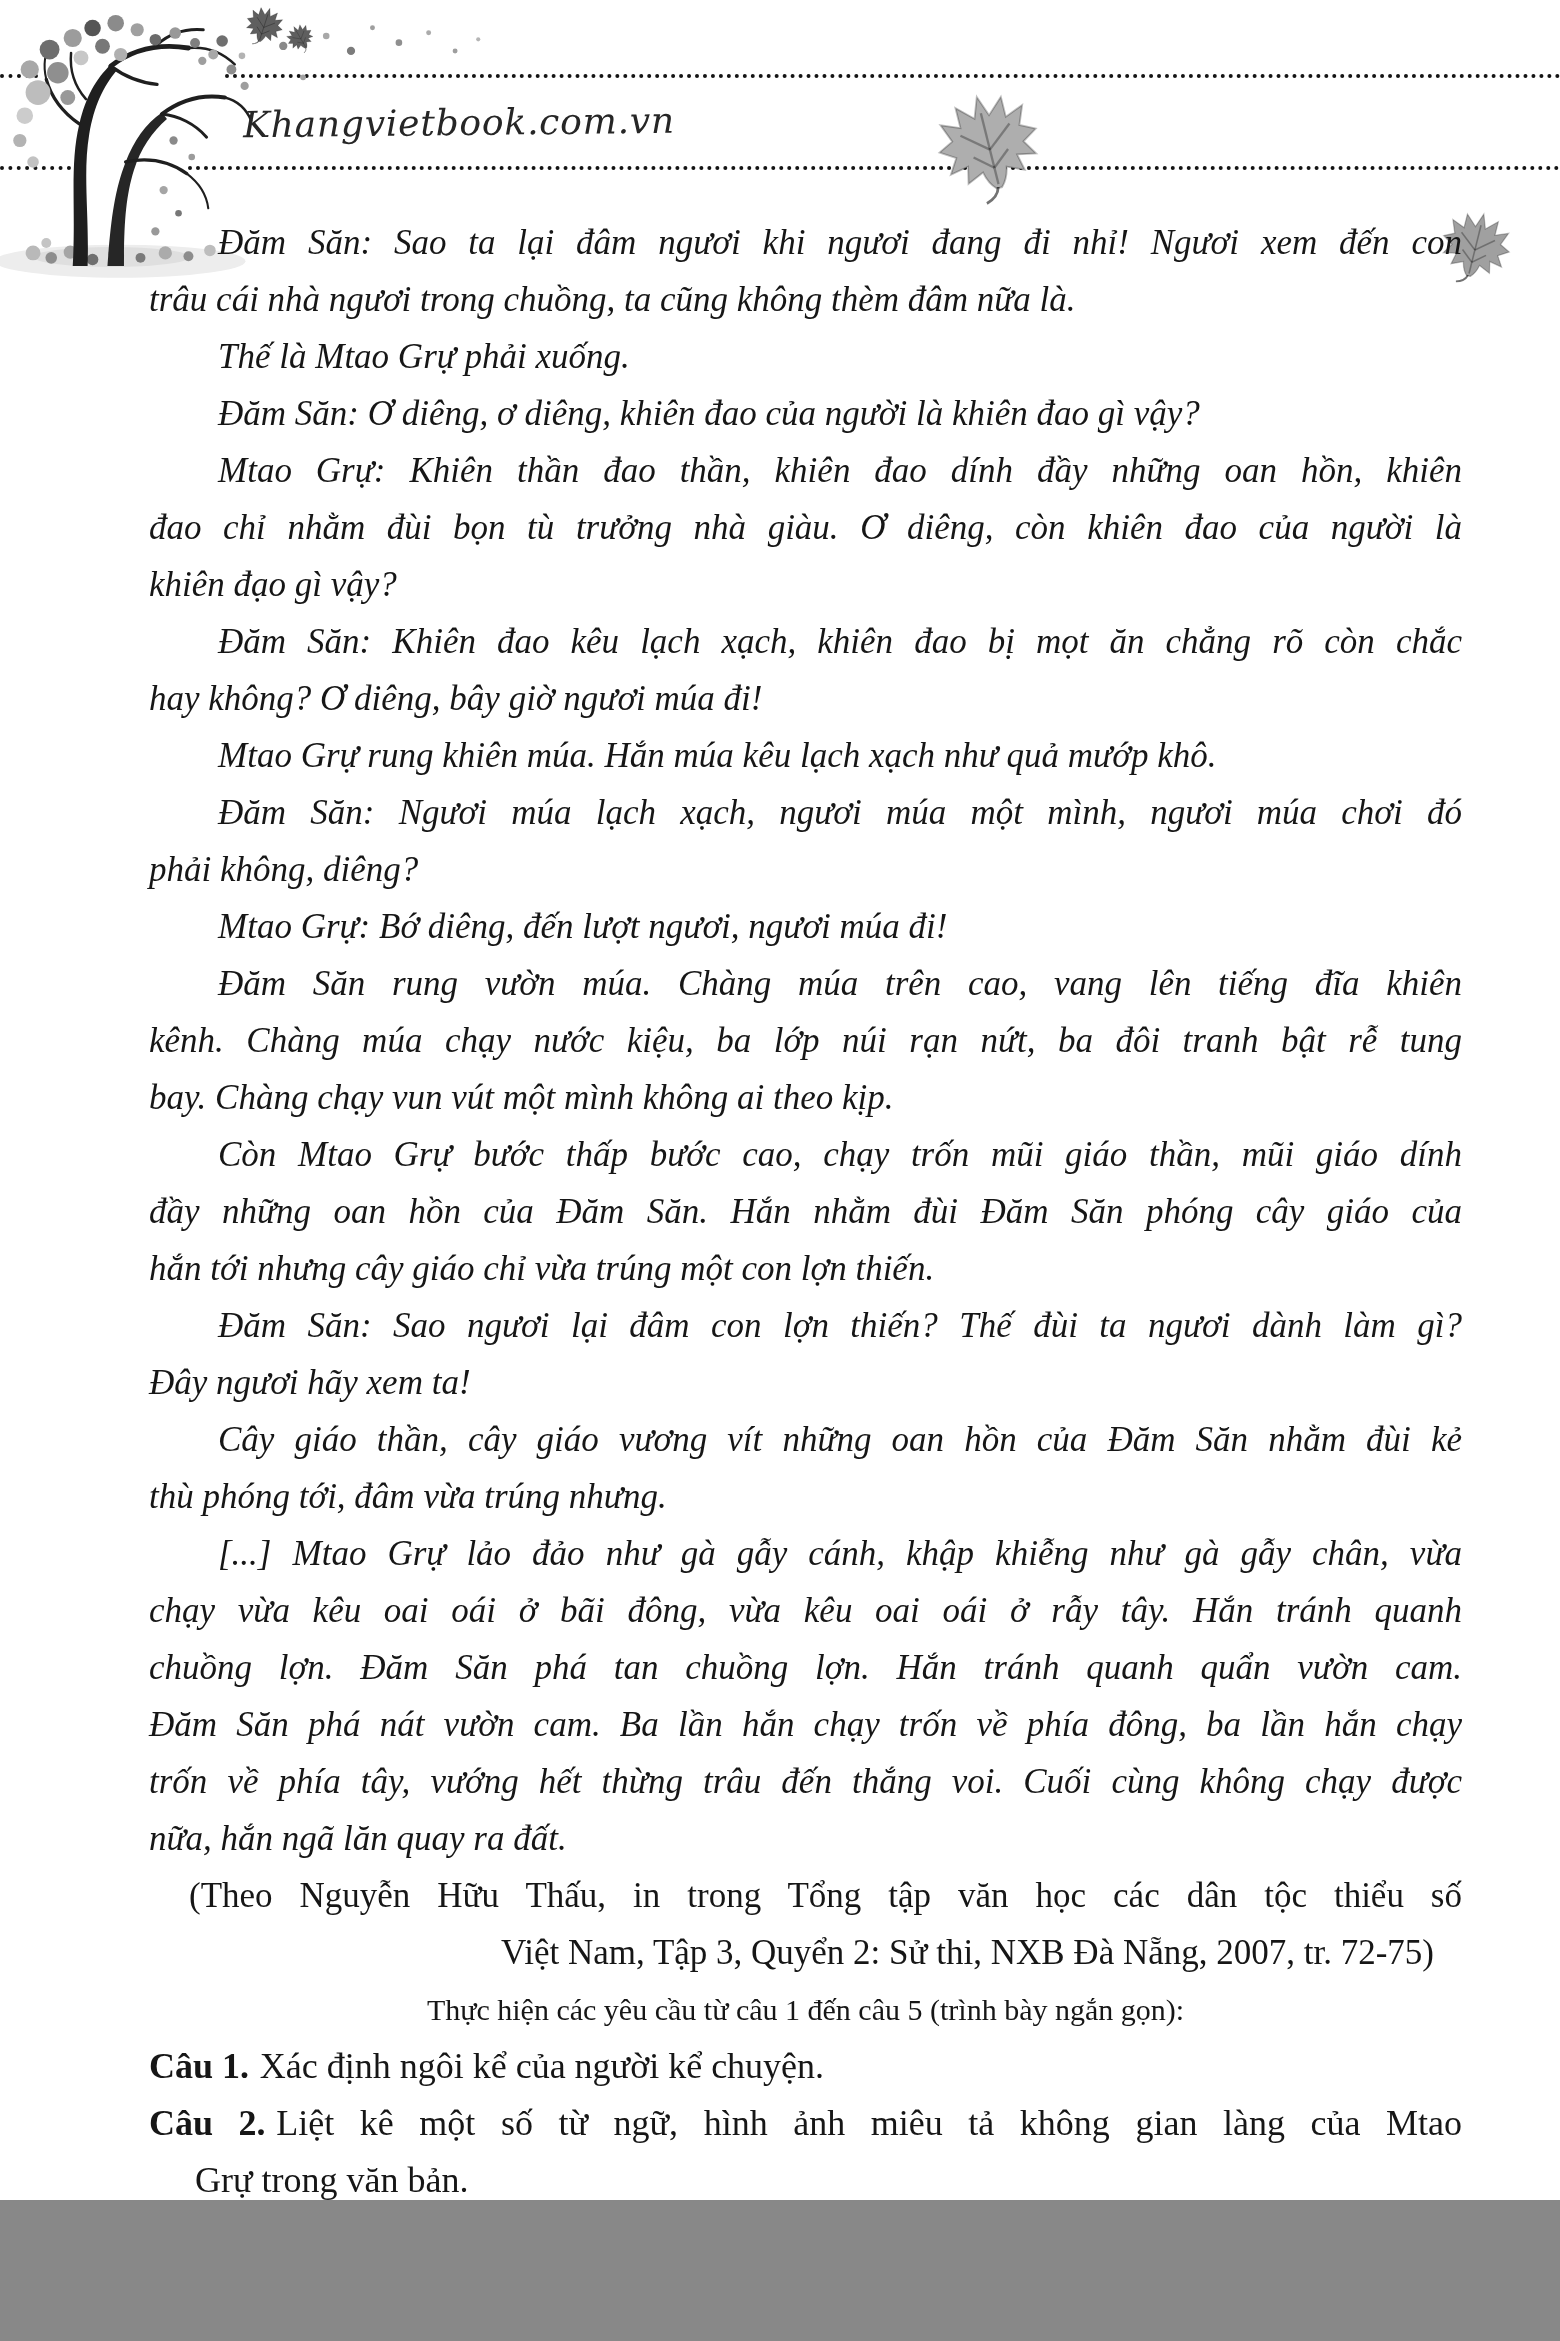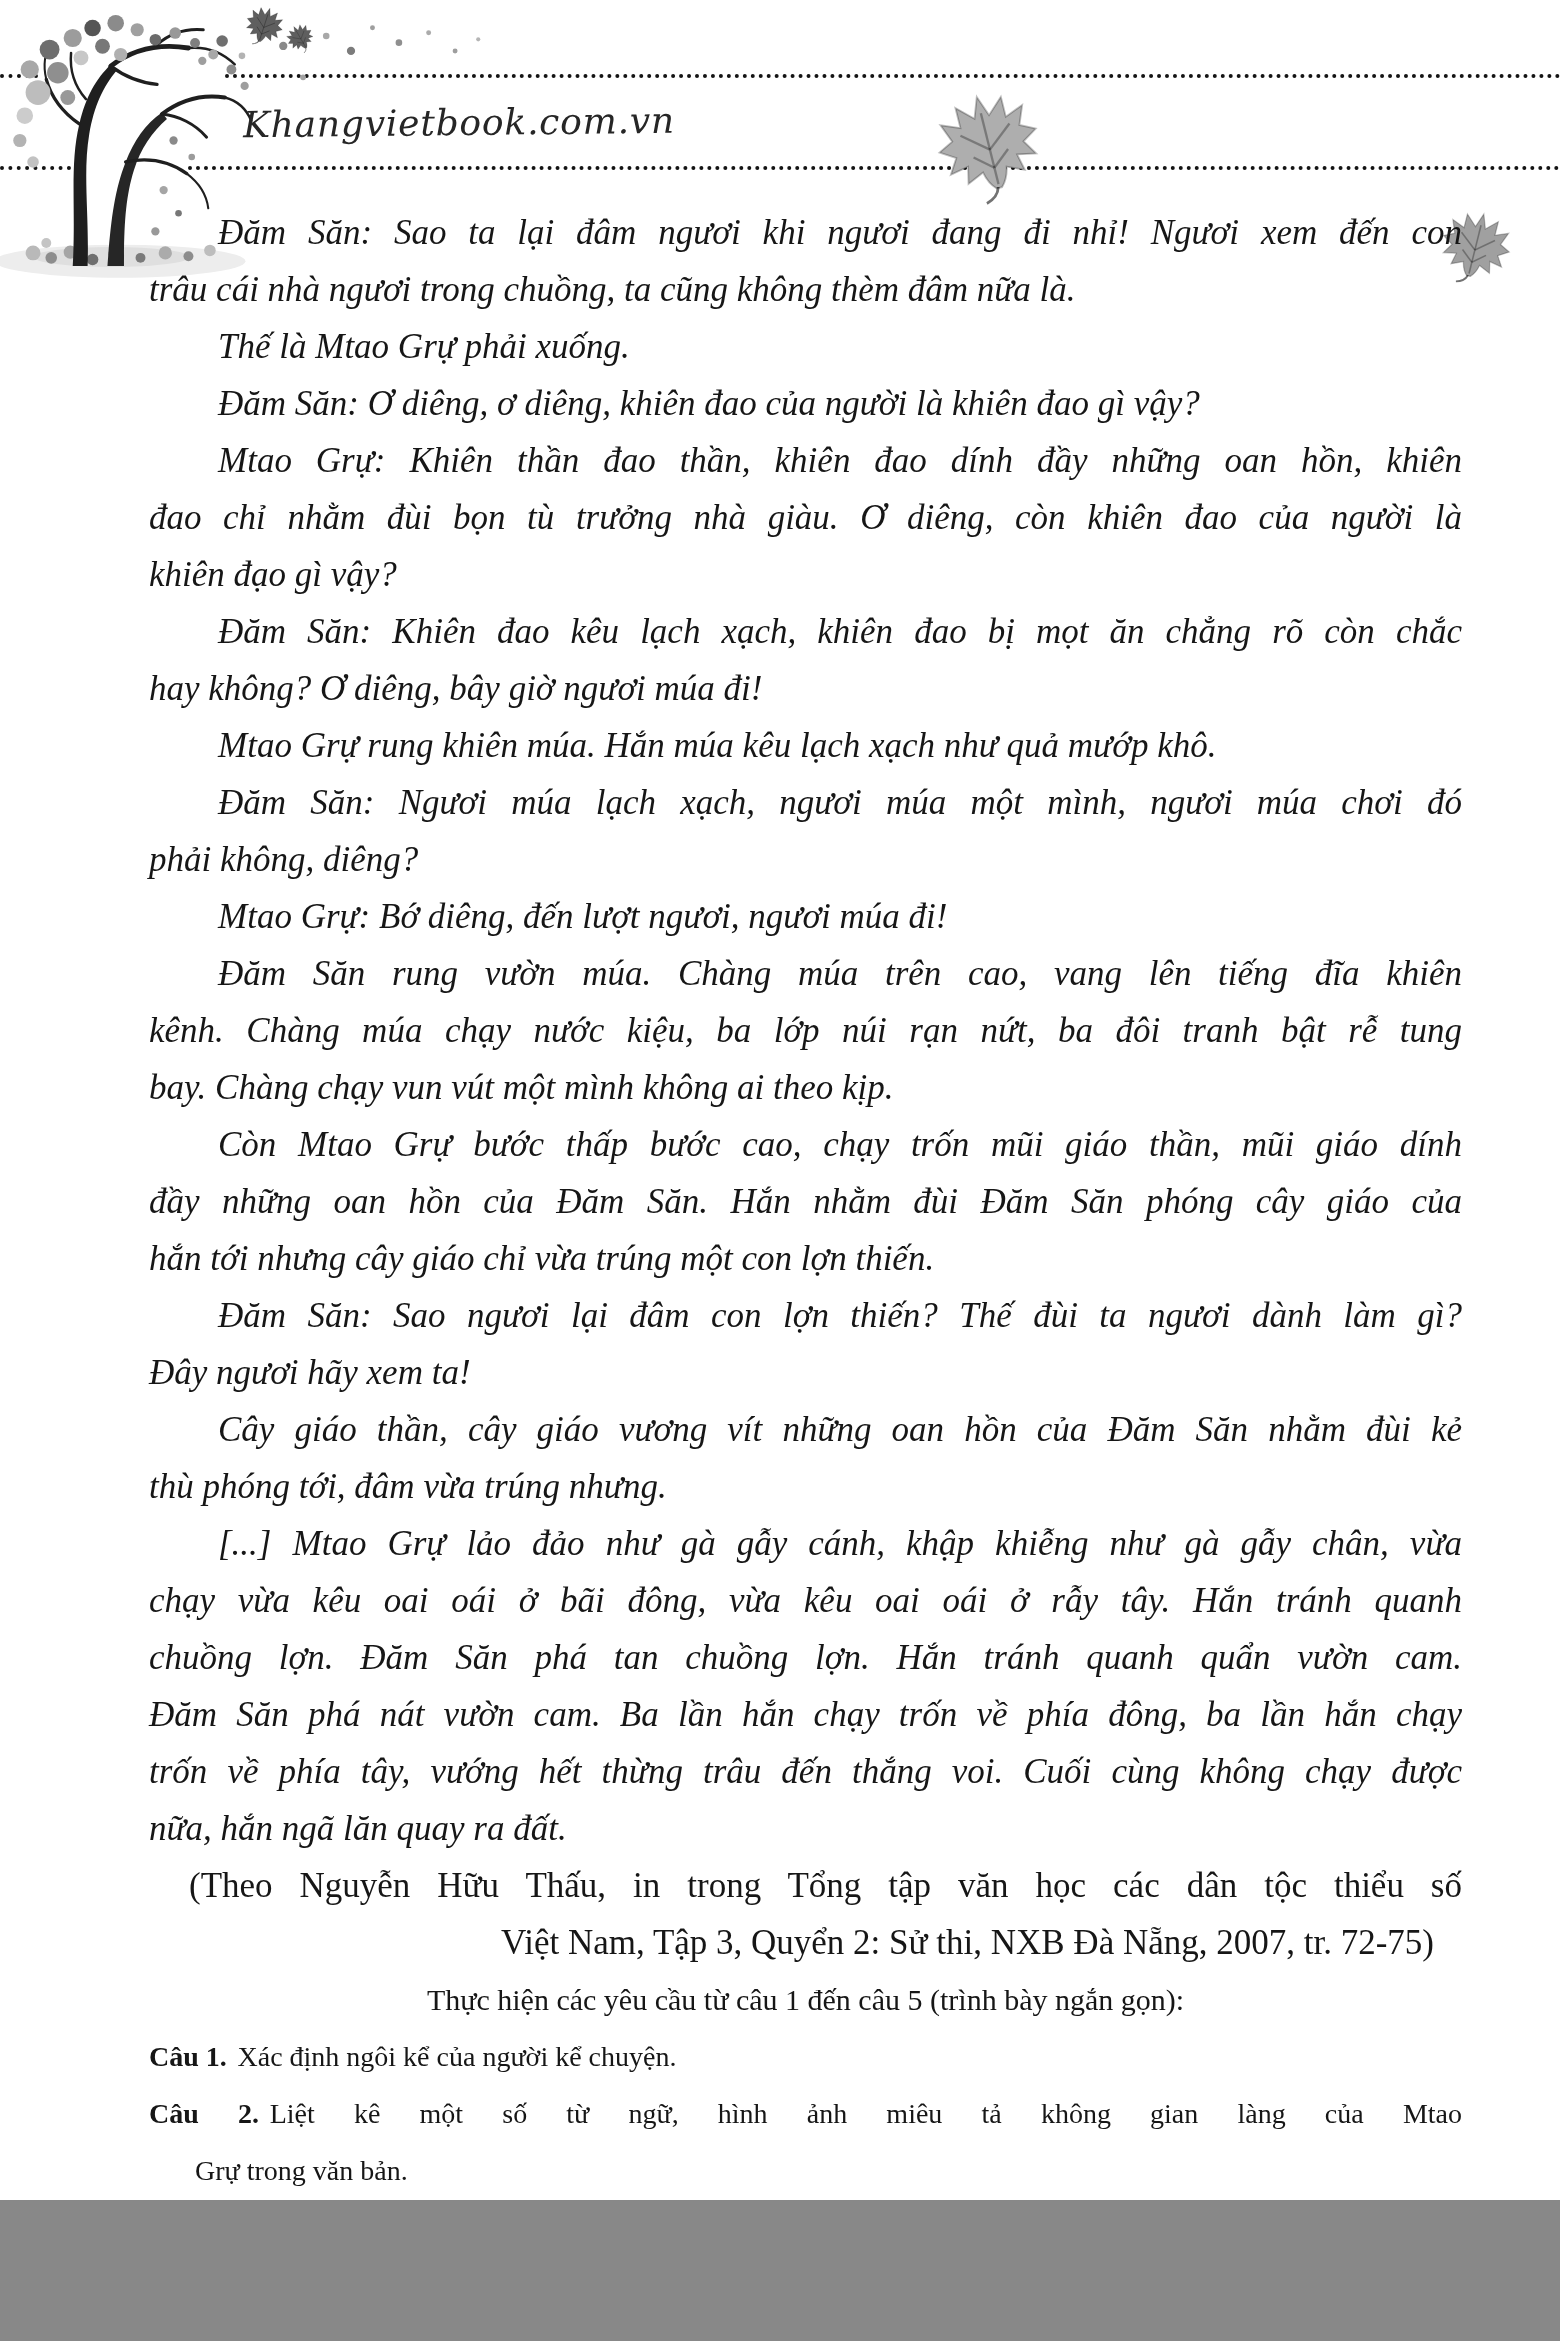--- a/index.html
+++ b/index.html
@@ -14,31 +14,31 @@
   
   .logo{position:absolute;left:243px;top:102px;font-family:"DejaVu Serif",serif;
         font-style:italic;font-size:36px;letter-spacing:0.8px;color:#262626;
         transform:rotate(-.6deg);white-space:nowrap;}
   
   .tree{position:absolute;left:0;top:0;}
   .specks{position:absolute;left:194px;top:3.3px;}
   .leaf1{position:absolute;left:927px;top:88px;color:#aeaeae;transform:rotate(-14deg);}
   .leaf2{position:absolute;left:1434px;top:208px;color:#a0a0a0;transform:rotate(14deg);}
   
-  .flow{position:absolute;left:149px;top:204px;width:1313px;}
+  .flow{position:absolute;left:149px;top:214px;width:1313px;}
   .line{height:57px;line-height:57px;font-size:35px;white-space:nowrap;}
   .b{font-style:italic;}
   .j{text-align:justify;text-align-last:justify;}
   .ind{text-indent:69px;}
   .ind48{text-indent:40px;}
   .right{text-align:right;padding-right:28px;}
   .center{text-align:center;}
   .cite,.instr{font-style:normal;}
   .instr{font-size:30px;}
-  .q{font-size:28px;font-style:normal;}
+  .q{font-size:36px;font-style:normal;}
   .q b{font-weight:bold;}
   .qtext{margin-left:10.7px;}
   .wrap{padding-left:46px;}
   
   .pgdot{position:absolute;width:14px;height:14px;border-radius:50%;top:2210px;}
   .pgnum{position:absolute;left:197px;top:2225px;font-style:italic;font-size:36px;
          line-height:40px;font-family:"Liberation Serif",serif;}
 </style>
 </head>
 <body>

